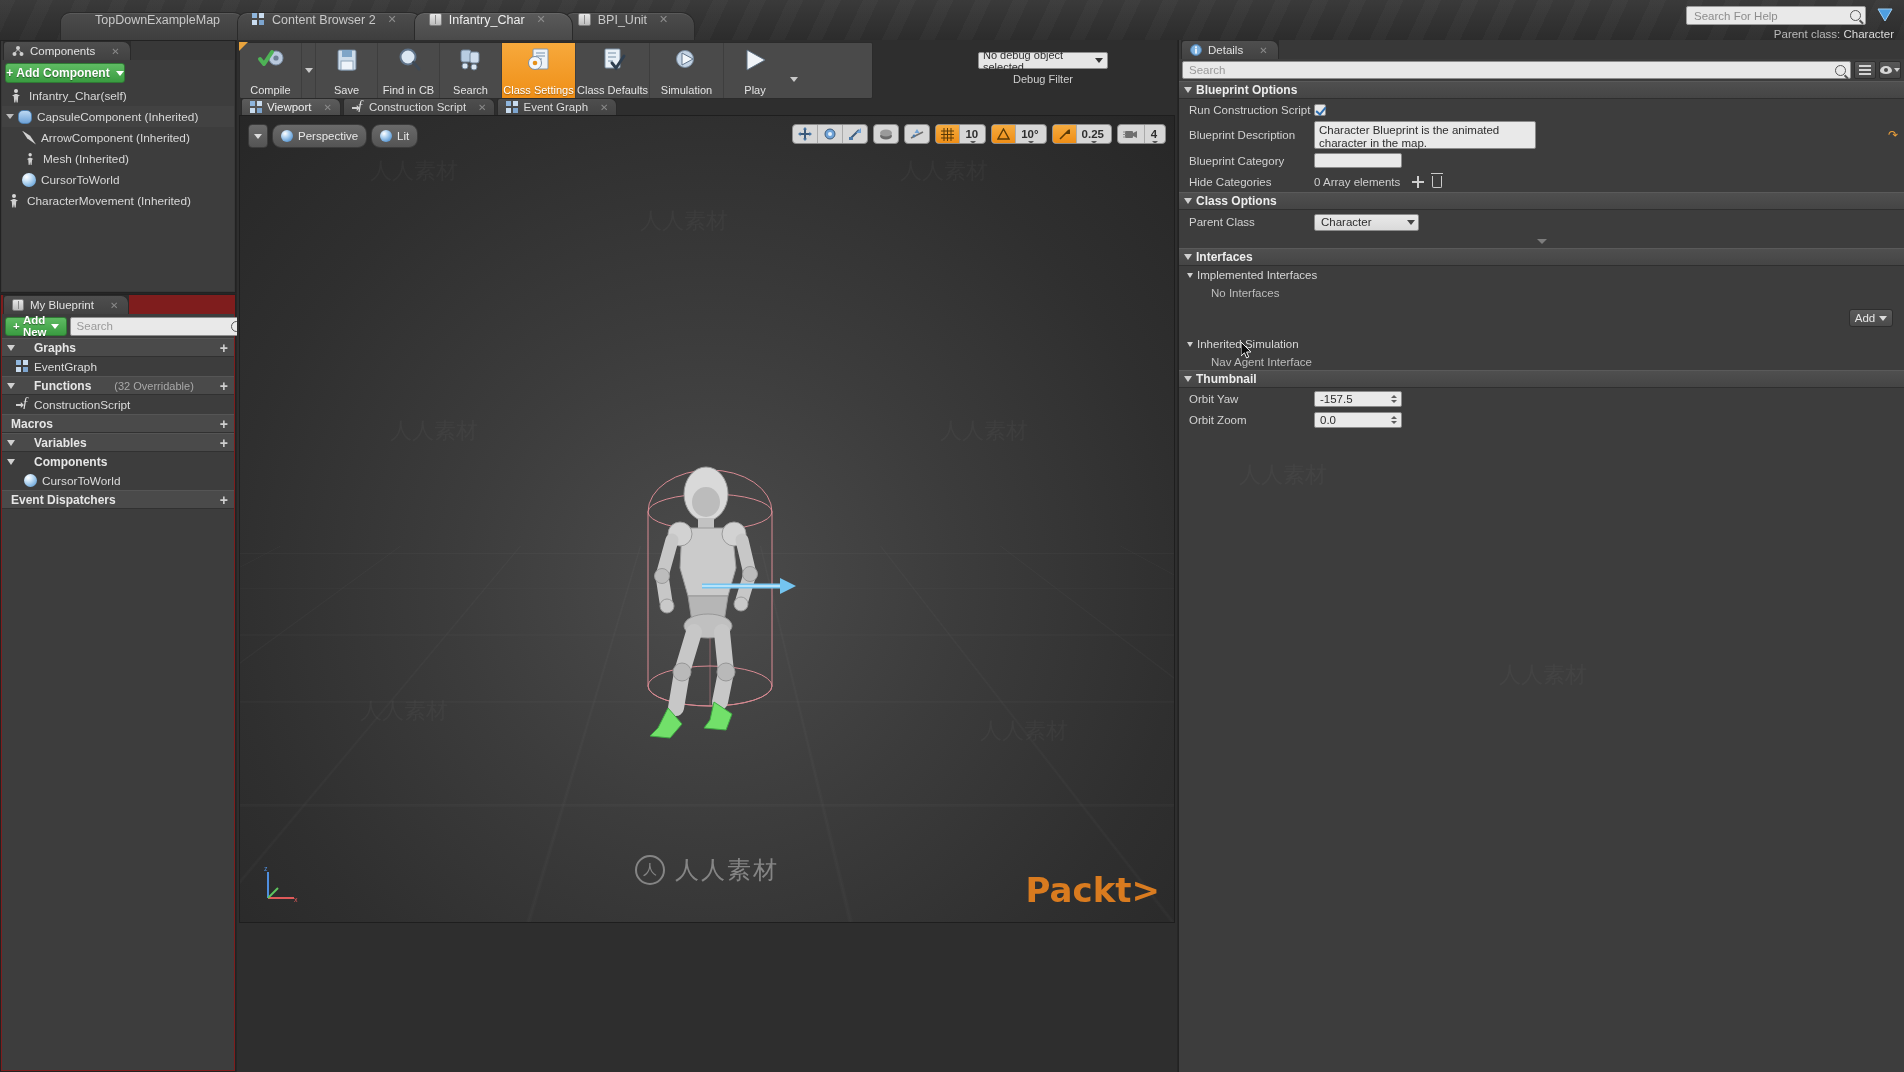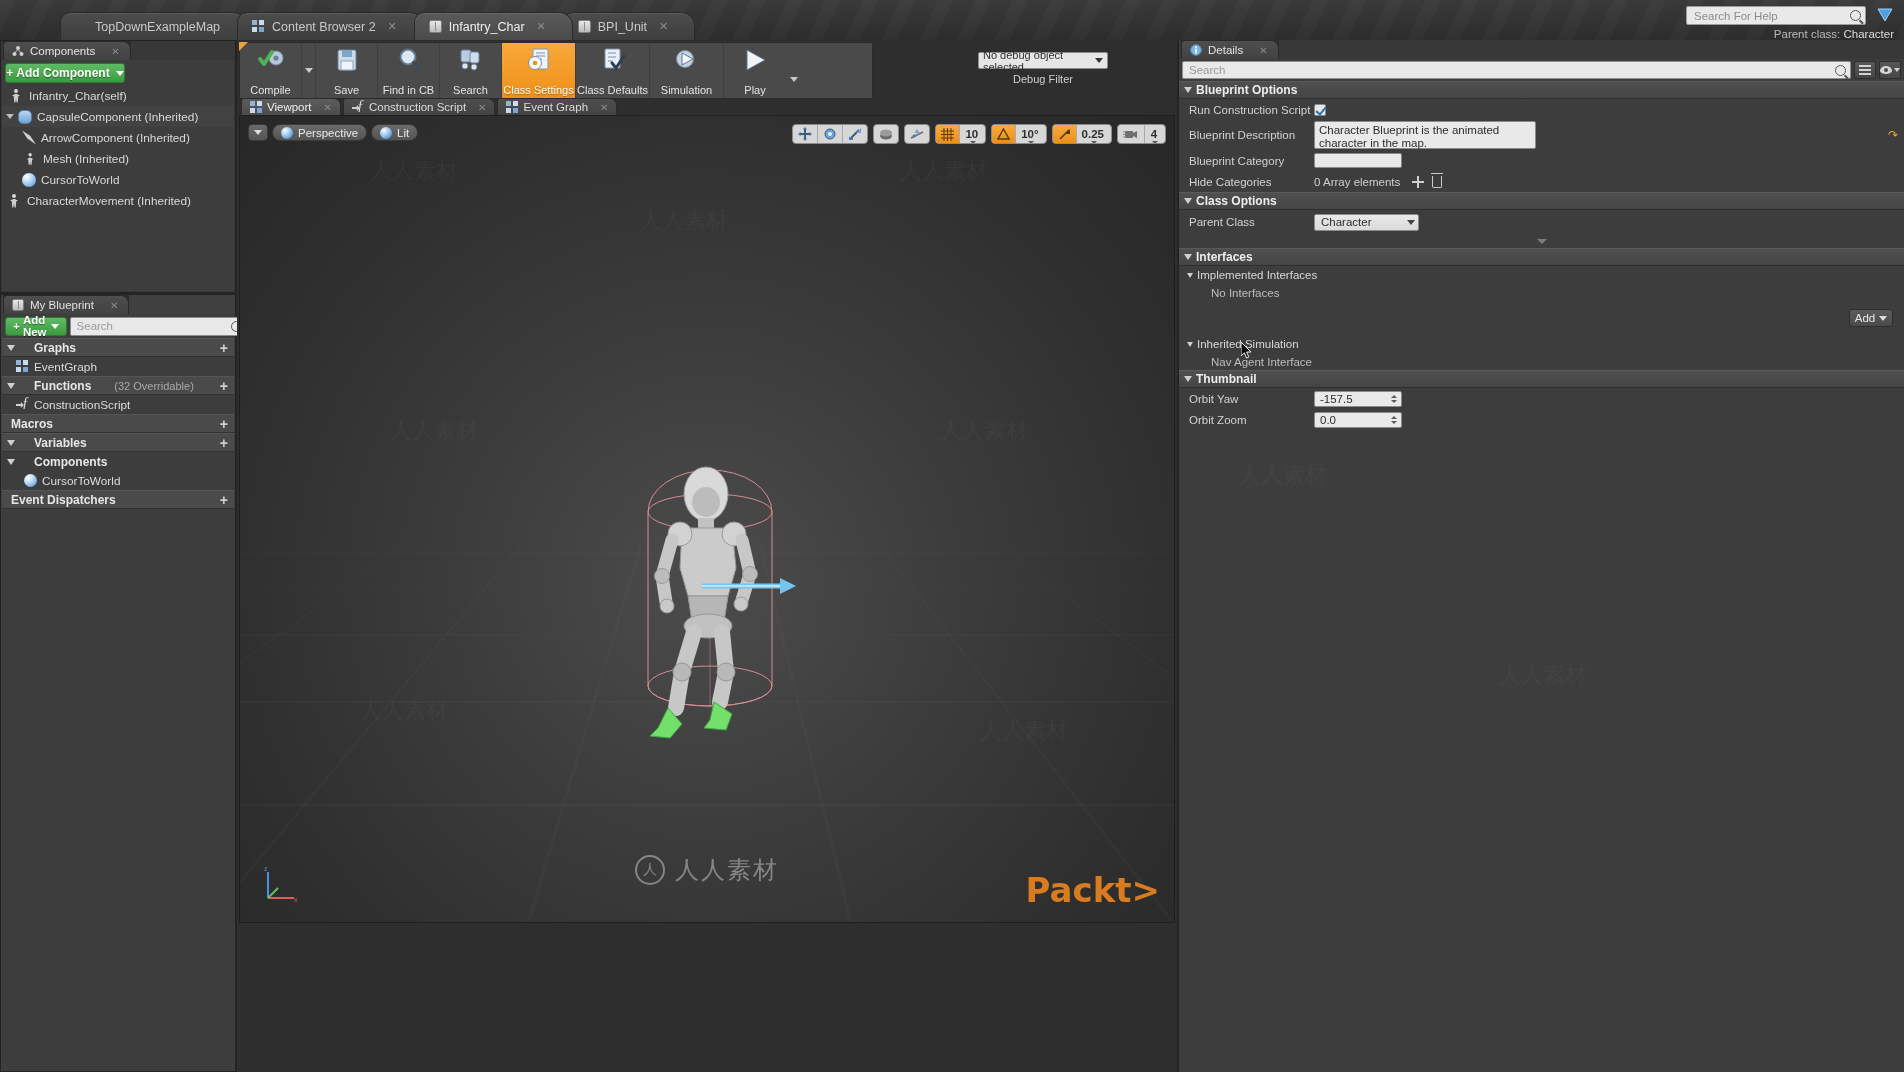--- a/index.html
+++ b/index.html
@@ -20,21 +20,21 @@
     background: linear-gradient(180deg,#3a3a3a 0%, #323232 55%, #2c2c2c 100%);
     overflow: hidden;
   }
   .titlebar .stripes {
     position:absolute; inset:0;
     background: repeating-linear-gradient(115deg, rgba(255,255,255,.025) 0 14px, rgba(0,0,0,0) 14px 34px);
     pointer-events:none;
   }
   .tabs { position:absolute; left:60px; top:6px; display:flex; align-items:flex-end; height:34px; }
   .tab {
-    position: relative; height:28px; display:flex; align-items:center;
+    position: relative; height:28px; display:flex; align-items:flex-start;
     padding: 0 26px 0 14px; margin-right:-10px;
     background: linear-gradient(180deg,#4c4c4c,#3e3e3e);
     border:1px solid #2a2a2a; border-bottom:none;
     border-radius: 10px 14px 0 0;
     color:#c9c9c9; font-size:12.5px; white-space:nowrap;
     box-shadow: inset 0 1px 0 rgba(255,255,255,.08);
   }
   .tab.active {
     background: linear-gradient(180deg,#5a5a5a,#4a4a4a);
     color:#efefef; z-index:3;
@@ -115,21 +115,21 @@
   .glyph-person:after { content:""; position:absolute; left:2px; top:5px; width:8px; height:9px; background:#cfcfcf;
      clip-path: polygon(50% 0, 100% 25%, 78% 30%, 72% 100%, 58% 100%, 50% 60%, 42% 100%, 28% 100%, 22% 30%, 0 25%);}
   .glyph-arrowc { width:14px; height:14px; background:#d2d2d2;
      clip-path: polygon(0 0, 58% 38%, 100% 100%, 38% 58%); }
   .glyph-sphere { width:13px; height:13px; border-radius:50%;
      background: radial-gradient(circle at 32% 28%, #ffffff 0%, #cfe6f8 28%, #7fb3e0 70%, #4b81b2 100%); }
 
   
   .myblueprint-panel {
     position:absolute; left:0; top:254px; width:236px; height:778px;
-    background:#404040; border:1px solid #222;
+    background:#7f1d1d; border:1px solid #222;
   }
   .mb-tabrow { position:absolute; left:2px; top:0; }
   .mb-body { position:absolute; left:1px; top:19px; right:1px; bottom:1px; background:#3d3d3d; }
   .mb-toolbar { height:24px; display:flex; align-items:center; padding:2px 3px; gap:3px; background:#3d3d3d; }
   .addnew {
     height:19px; padding:0 7px; background: linear-gradient(180deg,#5fbb63,#3a9c41);
     border:1px solid #2f7a34; border-radius:3px; display:flex; align-items:center;
     color:#fff; font-size:11.5px; font-weight:bold; text-shadow:0 1px 1px rgba(0,0,0,.45);
   }
   .addnew .caret { border-left:4px solid transparent; border-right:4px solid transparent; border-top:5px solid #fff; margin-left:4px; }
@@ -209,21 +209,21 @@
     position:absolute; left:-200px; right:-200px; top:430px; bottom:-120px;
     background-image:
       repeating-linear-gradient(90deg, rgba(255,255,255,.045) 0 1px, rgba(0,0,0,0) 1px 120px),
       repeating-linear-gradient(0deg, rgba(255,255,255,.04) 0 1px, rgba(0,0,0,0) 1px 60px);
     transform: perspective(420px) rotateX(62deg);
     transform-origin: 50% 0%;
     opacity:.55;
   }
   .vp-controls-l { position:absolute; left:8px; top:8px; display:flex; gap:4px; align-items:center; }
   .vpbtn {
-    height:17px; padding:0 8px; border-radius:9px;
+    height:24px; padding:0 8px; border-radius:9px;
     background: linear-gradient(180deg,#6a6a6a,#545454);
     border:1px solid #3b3b3b; display:flex; align-items:center; gap:5px;
     font-size:11.5px; color:#e9e9e9;
   }
   .vpbtn.sq { width:20px; padding:0; justify-content:center; border-radius:4px; }
   .vpbtn .caret { border-left:4px solid transparent; border-right:4px solid transparent; border-top:5px solid #dcdcdc; }
   .bluedot { width:12px; height:12px; border-radius:50%;
     background: radial-gradient(circle at 34% 30%, #ffffff, #b9d8f3 30%, #5f9bd4 75%, #3f75ab 100%); }
 
   .vp-controls-r { position:absolute; right:8px; top:8px; display:flex; gap:5px; align-items:center; }

